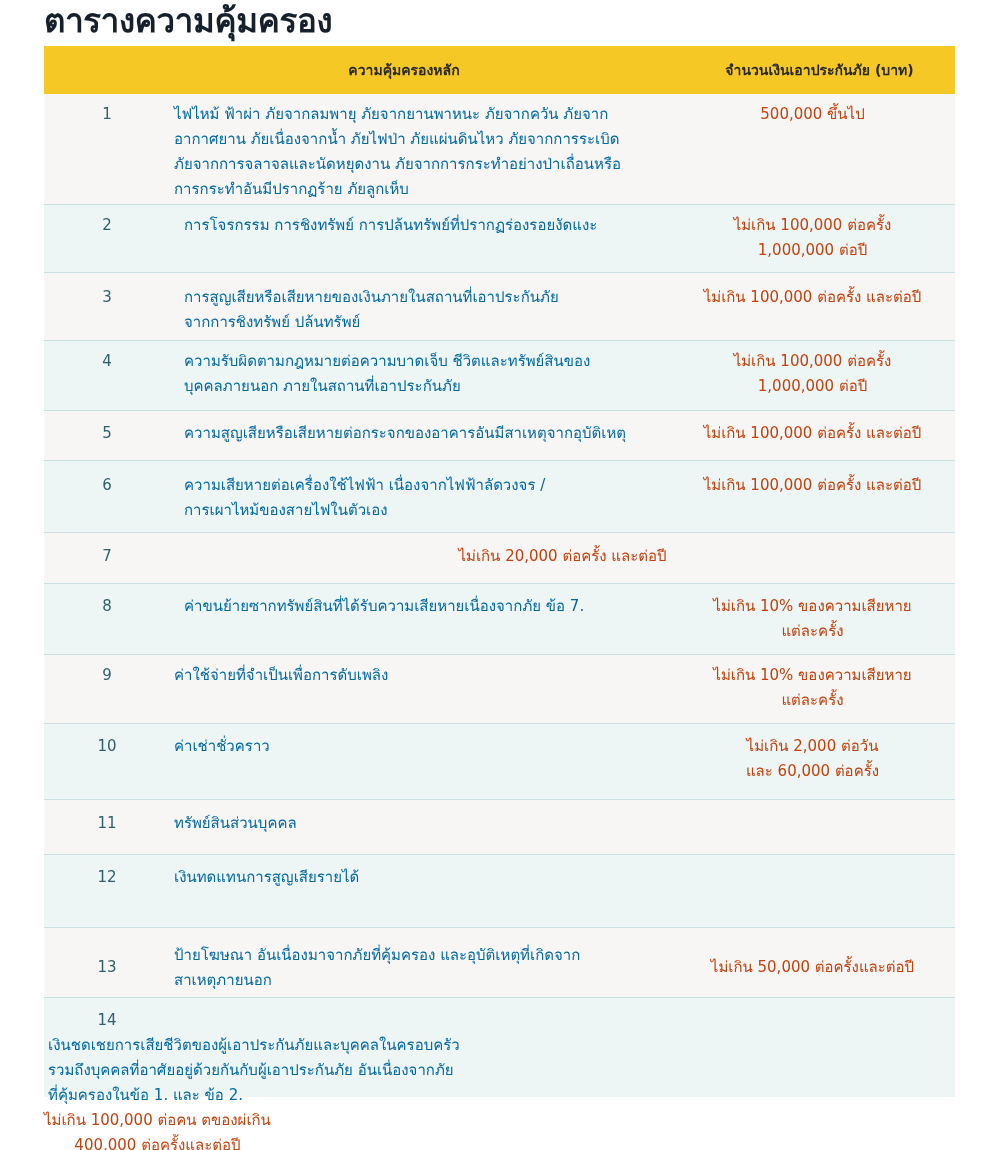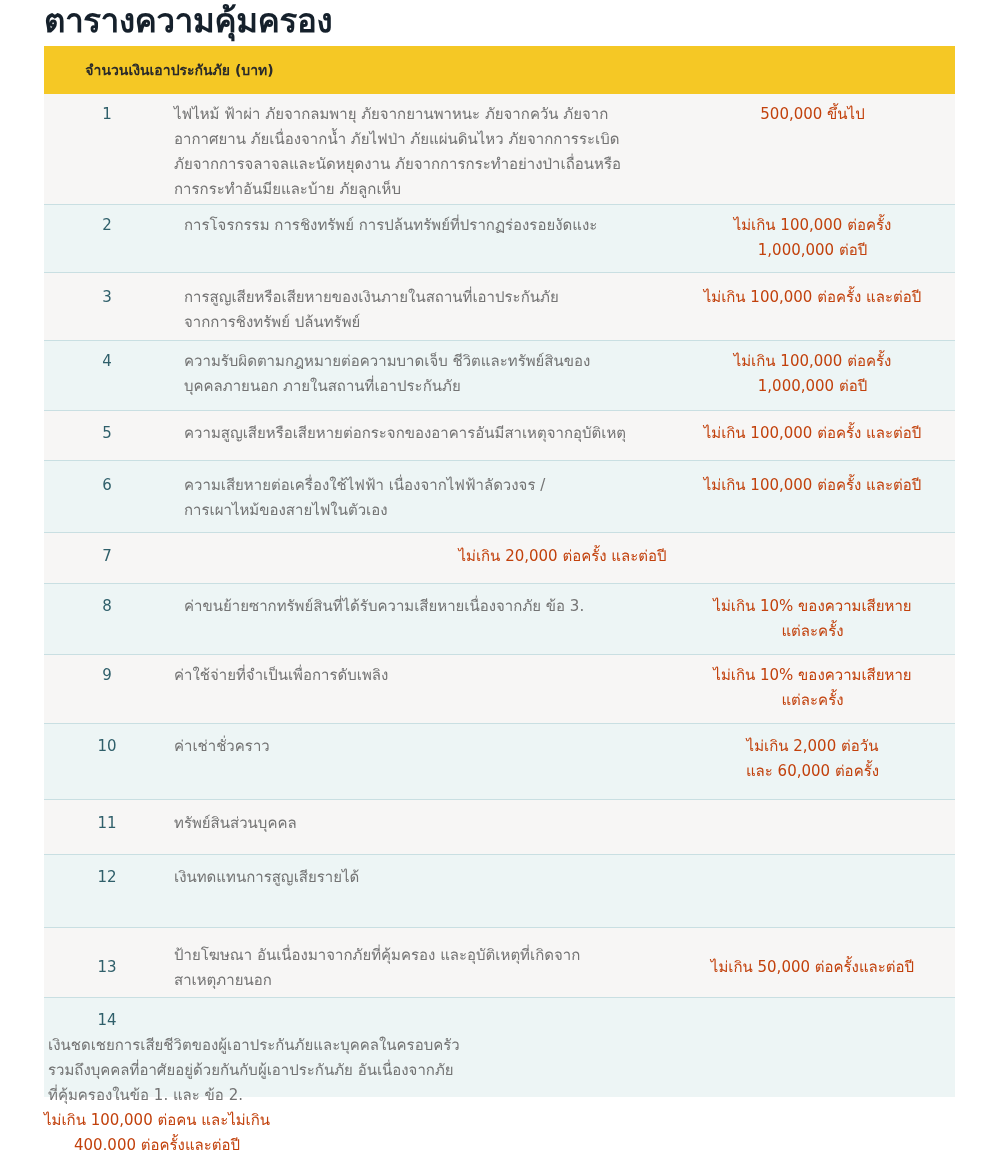--- a/index.html
+++ b/index.html
@@ -26,42 +26,43 @@
   .row {
     display: flex; align-items: flex-start;
     border-bottom: 1.5px solid #c9dfe2;
     font-size: 15px; line-height: 25px;
   }
   .row.gray { background: #f7f6f5; }
   .row.teal { background: #edf5f5; }
   .row .num {
     width: 126px; text-align: center; color: #2f5f6a; flex-shrink: 0;
   }
-  .row .desc { width: 500px; flex-shrink: 0; padding-left: 4px; color: #737373; }
+  .row .desc { width: 500px; flex-shrink: 0; padding-left: 4px; color: #0369a1; }
   .row .amt { flex: 1; text-align: center; color: #c2410c; }
 </style>
 </head>
 <body>
 
 <div class="page">
   <h1 class="title">ตารางความคุ้มครอง</h1>
 
   <div class="table">
 
     <div class="hdr">
+      <div class="h-main">ความคุ้มครองหลัก</div>
       <div class="h-amt">จำนวนเงินเอาประกันภัย (บาท)</div>
     </div>
 
     <div class="row gray" style="height:111px;padding-top:8px;">
       <div class="num">1</div>
       <div class="desc">
         <div>ไฟไหม้ ฟ้าผ่า ภัยจากลมพายุ ภัยจากยานพาหนะ ภัยจากควัน ภัยจาก</div>
         <div>อากาศยาน ภัยเนื่องจากน้ำ ภัยไฟป่า ภัยแผ่นดินไหว ภัยจากการระเบิด</div>
         <div>ภัยจากการจลาจลและนัดหยุดงาน ภัยจากการกระทำอย่างป่าเถื่อนหรือ</div>
-        <div>การกระทำอันมียและบ้าย ภัยลูกเห็บ</div>
+        <div>การกระทำอันมีปรากฏร้าย ภัยลูกเห็บ</div>
       </div>
       <div class="amt">
         <div>500,000 ขึ้นไป</div>
       </div>
     </div>
 
     <div class="row teal" style="height:68px;padding-top:8px;">
       <div class="num">2</div>
       <div class="desc" style="padding-left:14px;">
         <div>การโจรกรรม การชิงทรัพย์ การปล้นทรัพย์ที่ปรากฏร่องรอยงัดแงะ</div>
@@ -120,21 +121,21 @@
     <div class="row gray" style="height:51px;padding-top:11px;">
       <div class="num">7</div>
       <div class="amt">
         <div>ไม่เกิน 20,000 ต่อครั้ง และต่อปี</div>
       </div>
     </div>
 
     <div class="row teal" style="height:71px;padding-top:10px;">
       <div class="num">8</div>
       <div class="desc" style="padding-left:14px;">
-        <div>ค่าขนย้ายซากทรัพย์สินที่ได้รับความเสียหายเนื่องจากภัย ข้อ 3.</div>
+        <div>ค่าขนย้ายซากทรัพย์สินที่ได้รับความเสียหายเนื่องจากภัย ข้อ 7.</div>
       </div>
       <div class="amt">
         <div>ไม่เกิน 10% ของความเสียหาย</div>
         <div>แต่ละครั้ง</div>
       </div>
     </div>
 
     <div class="row gray" style="height:69px;padding-top:8px;">
       <div class="num">9</div>
       <div class="desc">
@@ -183,18 +184,18 @@
     </div>
 
     <div class="row teal" style="height:99px;padding-top:10px;border-bottom:none;flex-direction:column;">
       <div class="num">14</div>
       <div class="desc">
         <div>เงินชดเชยการเสียชีวิตของผู้เอาประกันภัยและบุคคลในครอบครัว</div>
         <div>รวมถึงบุคคลที่อาศัยอยู่ด้วยกันกับผู้เอาประกันภัย อันเนื่องจากภัย</div>
         <div>ที่คุ้มครองในข้อ 1. และ ข้อ 2.</div>
       </div>
       <div class="amt">
-        <div>ไม่เกิน 100,000 ต่อคน และไม่เกิน</div>
+        <div>ไม่เกิน 100,000 ต่อคน ตของผ่เกิน</div>
         <div>400,000 ต่อครั้งและต่อปี</div>
       </div>
     </div>
   </div>
 </div>
 
 </body></html>

